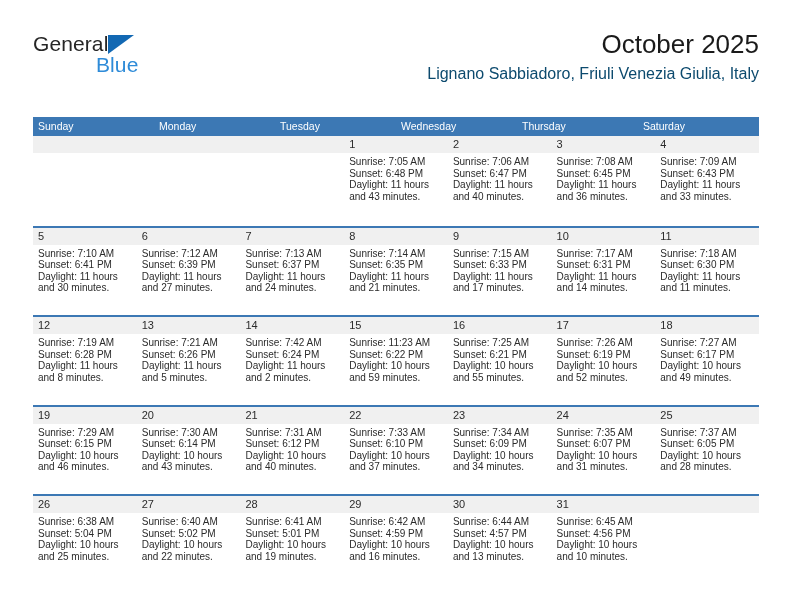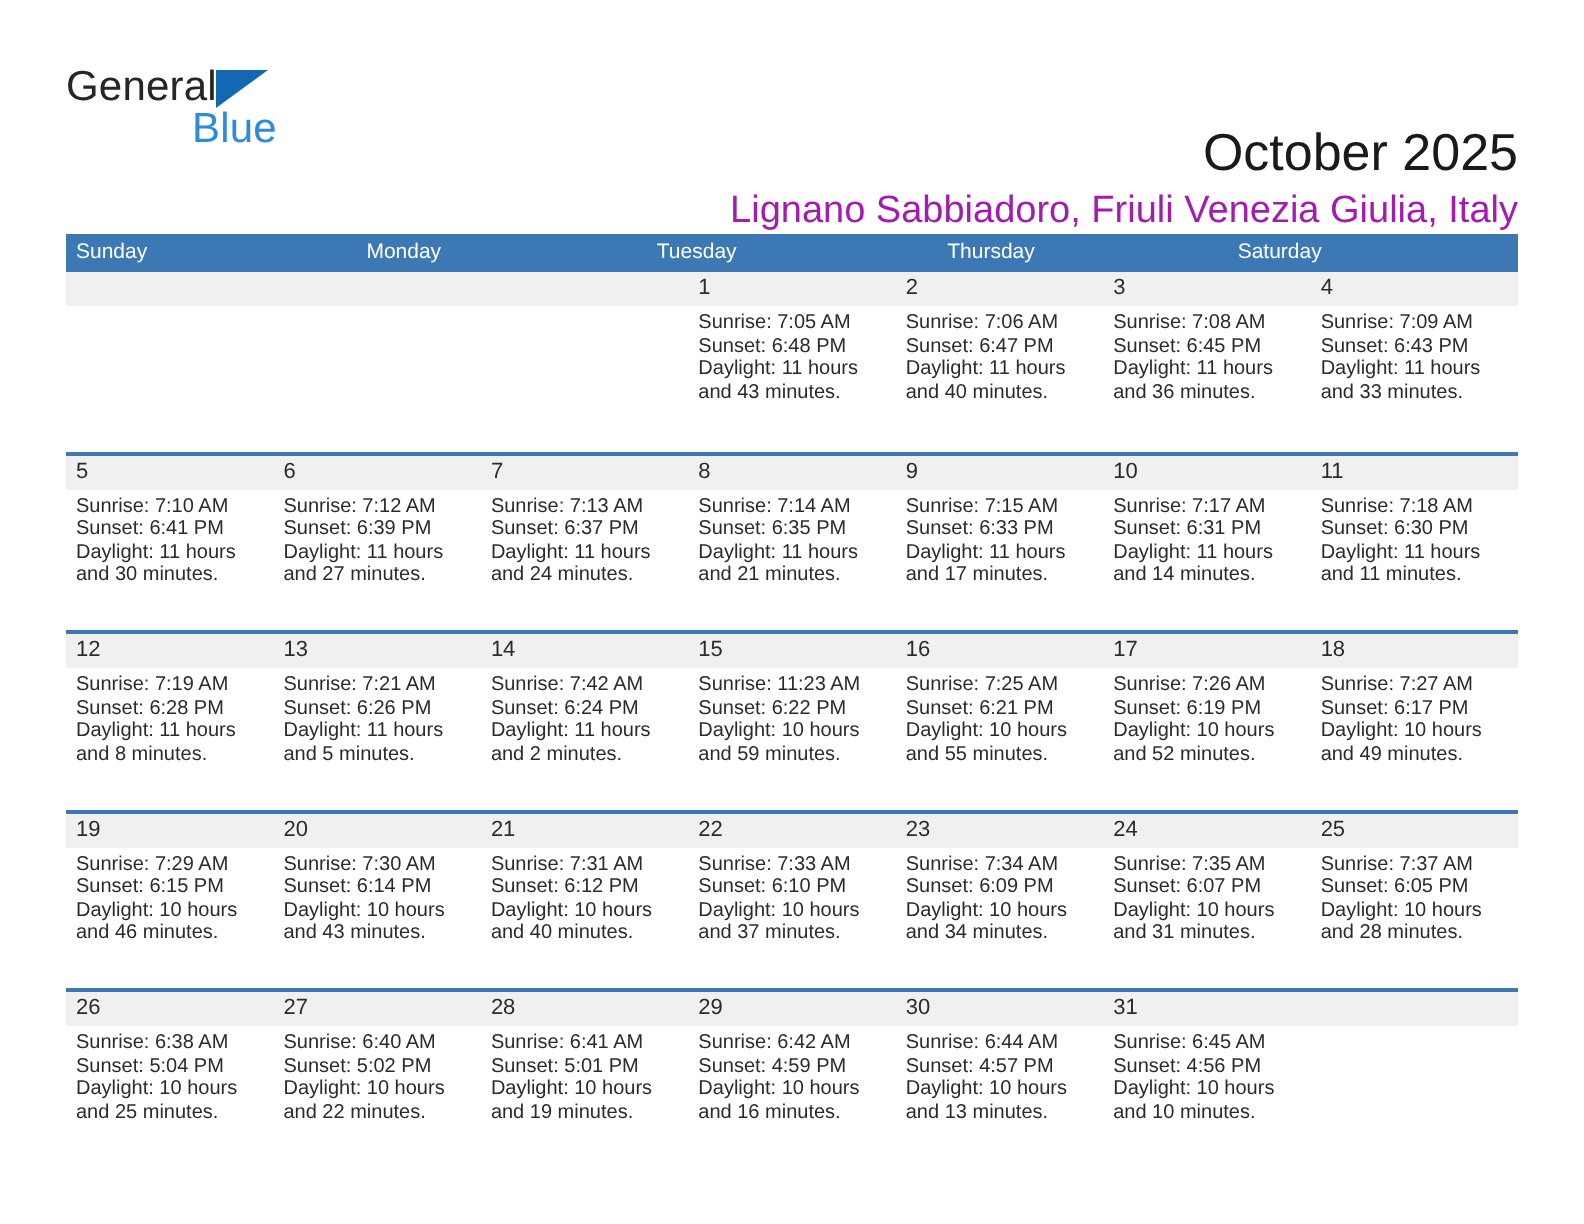--- a/index.html
+++ b/index.html
@@ -70,25 +70,24 @@
     position: absolute;
     right: 0;
     top: 0;
     text-align: right;
   }
   .cal-title {
     font-size: 26px;
     color: #1a1a1a;
     line-height: 32px;
     white-space: nowrap;
-    margin-top: 32px;
   }
   .cal-subtitle {
-    font-size: 19px;
-    color: #a21caf;
+    font-size: 16px;
+    color: #0c4a6e;
     line-height: 22px;
     margin-top: 3px;
     white-space: nowrap;
   }
 
   
   .calendar {
     position: absolute;
     left: 33px;
     top: 105px;
@@ -172,20 +171,21 @@
       <div class="cal-subtitle">Lignano Sabbiadoro, Friuli Venezia Giulia, Italy</div>
     </div>
 
   </div>
 
   <div class="calendar">
     <div class="weekday-row" id="weekday-row">
         <div class="weekday-cell">Sunday</div>
         <div class="weekday-cell">Monday</div>
         <div class="weekday-cell">Tuesday</div>
+        <div class="weekday-cell">Wednesday</div>
         <div class="weekday-cell">Thursday</div>
         <div class="weekday-cell">Saturday</div>
       </div>
     <div id="weeks-container">
         <div class="week-row first">
           <div class="day-cell">
             <div class="day-number-band">
               <div class="day-number"></div>
             </div>
             <div class="day-details"></div>

